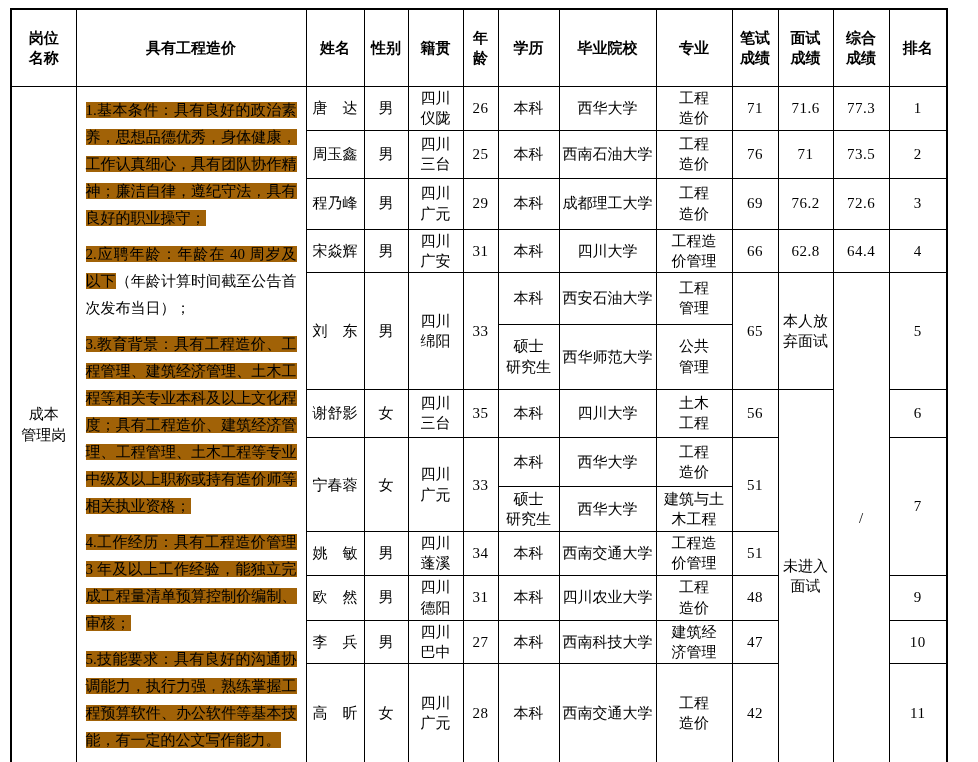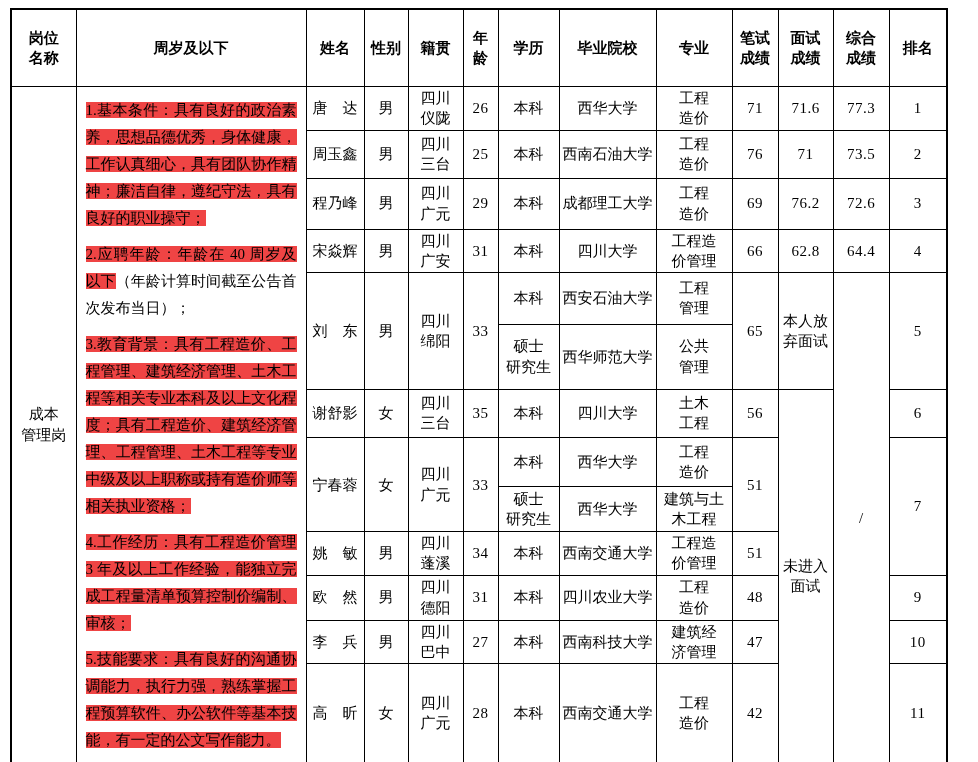--- a/index.html
+++ b/index.html
@@ -32,21 +32,21 @@
     vertical-align: top;
     padding: 10px 9px 0 9px;
     white-space: normal;
   }
   .req-cell p {
     margin: 0 0 9px 0;
     line-height: 27px;
     font-size: 15px;
     text-align: justify;
   }
-  .hl { background: #ef4444; font-family: Liberation Serif, serif; }
+  .hl { background: #a16207; font-family: Liberation Serif, serif; }
   .num { letter-spacing: 0.5px; font-family: Liberation Serif, serif; }
 </style>
 </head>
 <body>
 
 <div class="page">
   <table class="results">
     <colgroup>
       <col style="width:65px">
         <col style="width:230px">
@@ -59,21 +59,21 @@
       <col style="width:76px">
         <col style="width:46px">
         <col style="width:55px">
         <col style="width:56px">
         <col style="width:58px">
     </colgroup>
     <tbody>
       <tr style="height:77px">
         <th>岗位
 名称</th>
-        <th>周岁及以下</th>
+        <th>具有工程造价</th>
         <th>姓名</th>
         <th>性别</th>
         <th>籍贯</th>
         <th>年
 龄</th>
         <th>学历</th>
         <th>毕业院校</th>
         <th>专业</th>
         <th>笔试
 成绩</th>

